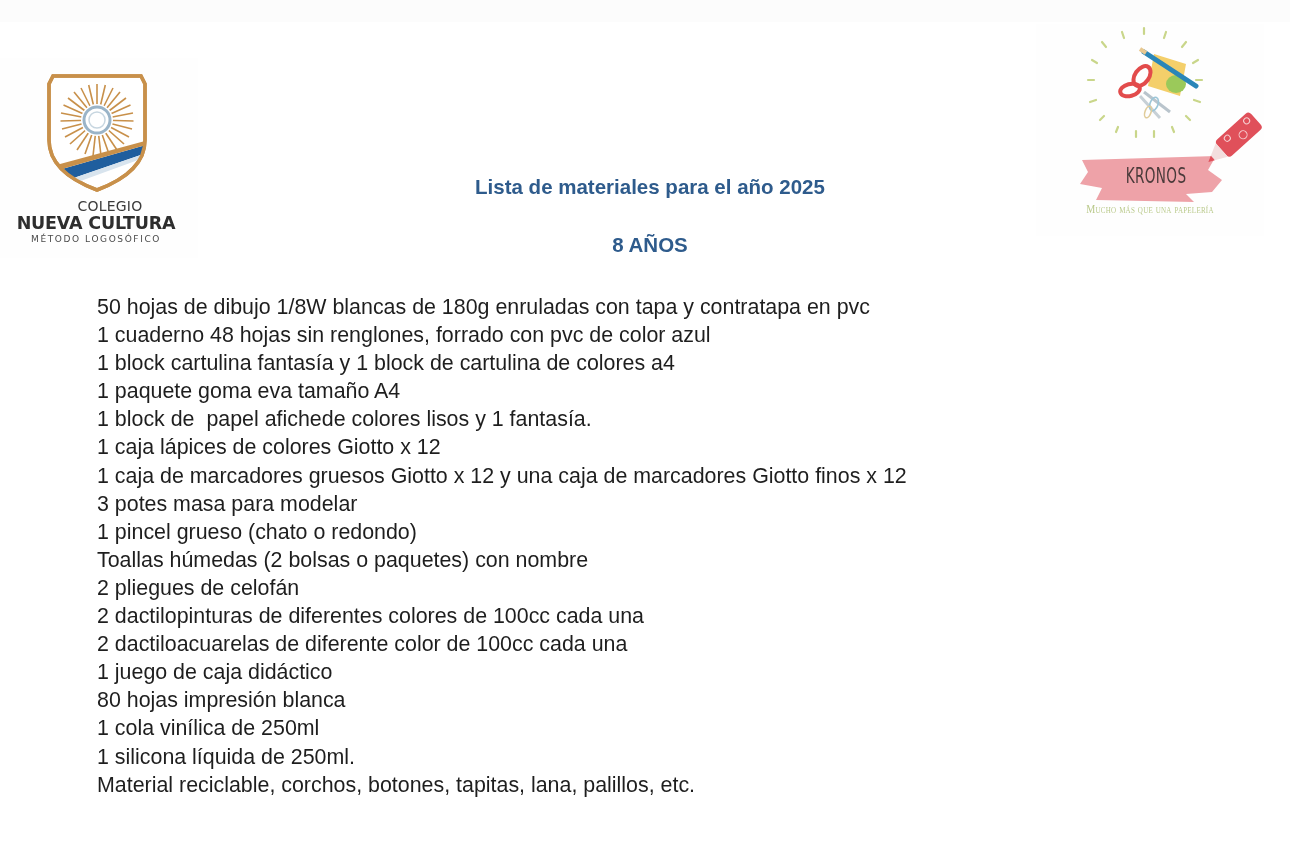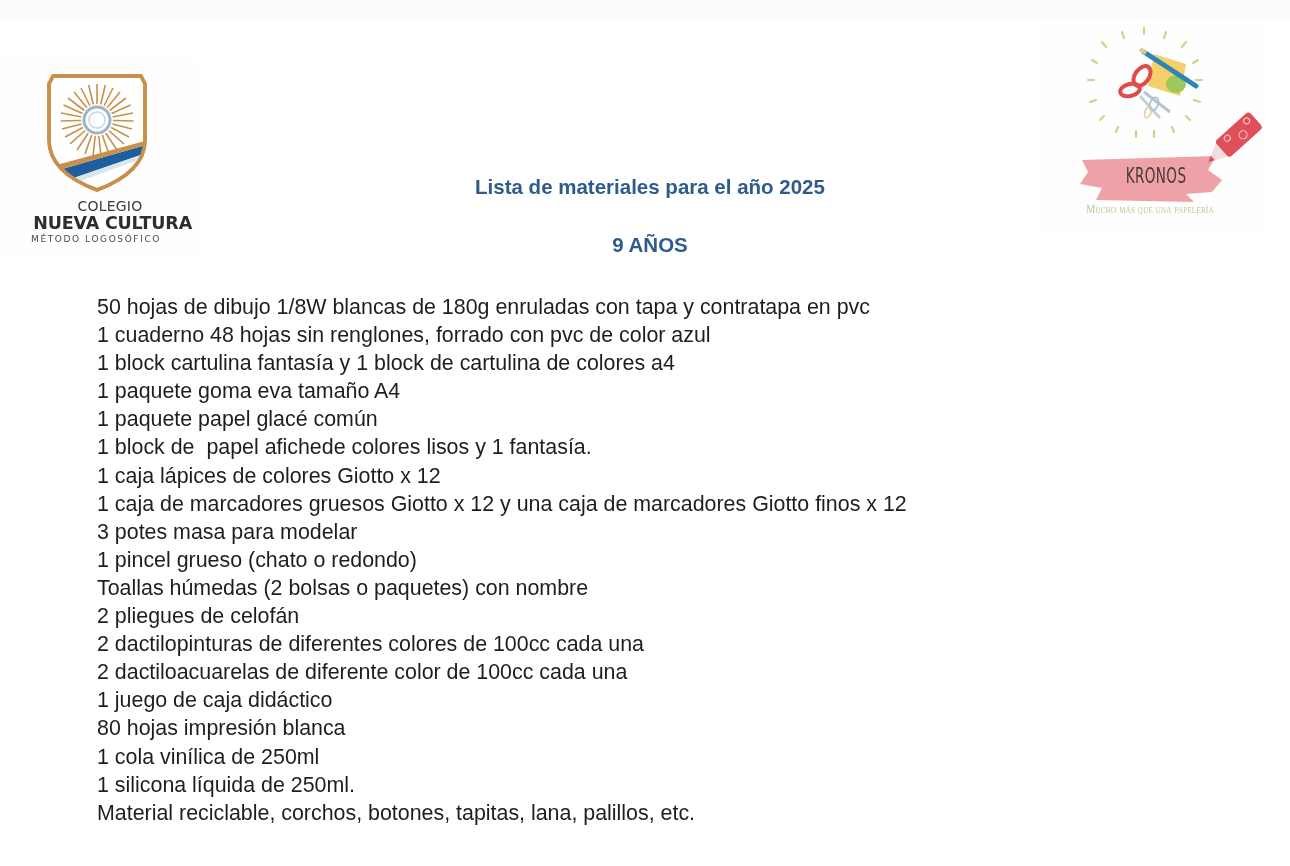--- a/index.html
+++ b/index.html
@@ -39,21 +39,21 @@
       text-align: center;
       font-family: "DejaVu Sans", sans-serif;
       font-size: 14px;
       color: #3a3a3a;
       letter-spacing: 0.2px;
     }
     .school-name-2 {
       position: absolute;
       left: 0; width: 192px;
       top: 155px;
-      text-align: right;
+      text-align: center;
       font-family: "DejaVu Sans", sans-serif;
       font-weight: bold;
       font-size: 17.5px;
       color: #2e2e2e;
       letter-spacing: -0.2px;
     }
     .school-name-3 {
       position: absolute;
       left: 0; width: 192px;
       top: 176px;
@@ -240,28 +240,27 @@
       <circle cx="218" cy="104" r="3" fill="none" stroke="#f6d0d2" stroke-width="1"></circle>
       <polygon points="180,100 168,106 168,112 180,118" fill="#f3dede"></polygon>
       <polygon points="168,106 162,109 168,112" fill="#e0505a"></polygon>
     </g>
   </svg>
   <div class="store-name">KRONOS</div>
   <div class="store-tagline">Mucho más que una papelería</div>
 </div>
 
 <div class="doc-title">Lista de materiales para el año 2025</div>
-<div class="doc-subtitle">9 AÑOS</div>
+<div class="doc-subtitle">8 AÑOS</div>
 
 <ul class="materials-list">
   <li>50 hojas de dibujo 1/8W blancas de 180g enruladas con tapa y contratapa en pvc</li>
   <li>1 cuaderno 48 hojas sin renglones, forrado con pvc de color azul</li>
   <li>1 block cartulina fantasía y 1 block de cartulina de colores a4</li>
   <li>1 paquete goma eva tamaño A4</li>
-  <li>1 paquete papel glacé común</li>
   <li>1 block de  papel afichede colores lisos y 1 fantasía.</li>
   <li>1 caja lápices de colores Giotto x 12</li>
   <li>1 caja de marcadores gruesos Giotto x 12 y una caja de marcadores Giotto finos x 12</li>
   <li>3 potes masa para modelar</li>
   <li>1 pincel grueso (chato o redondo)</li>
   <li>Toallas húmedas (2 bolsas o paquetes) con nombre</li>
   <li>2 pliegues de celofán</li>
   <li>2 dactilopinturas de diferentes colores de 100cc cada una</li>
   <li>2 dactiloacuarelas de diferente color de 100cc cada una</li>
   <li>1 juego de caja didáctico</li>

